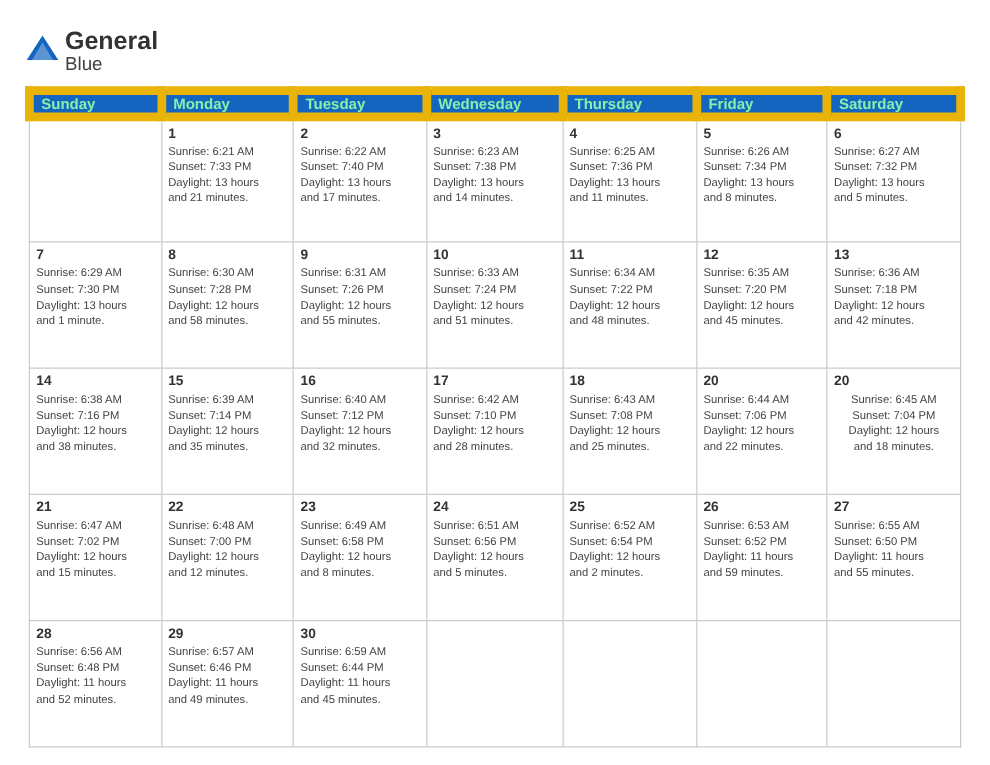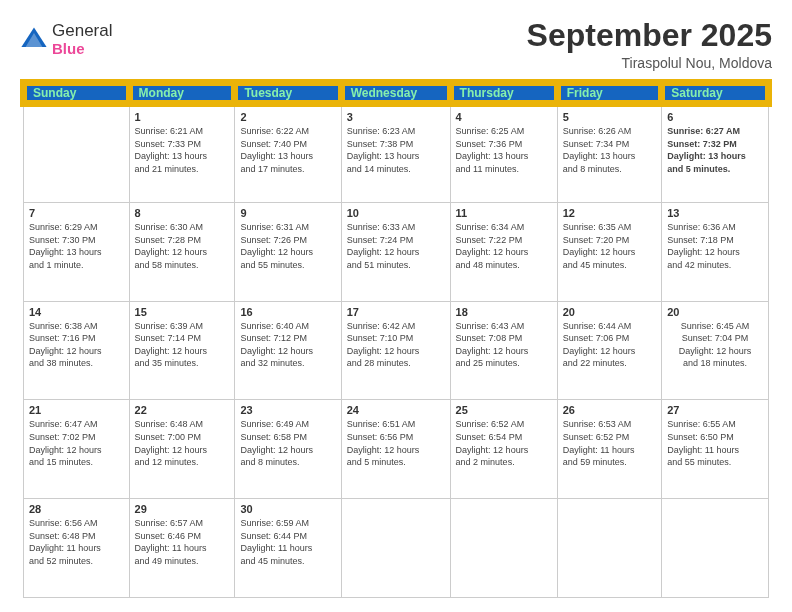--- a/index.html
+++ b/index.html
@@ -27,28 +27,28 @@
       display: flex;
       align-items: center;
       margin-top: 4px;
     }
     .logo-text {
       display: flex;
       flex-direction: column;
       line-height: 1.1;
     }
     .logo-general {
-      font-size: 17px;
-      font-weight: normal;
+      font-size: 20px;
+      font-weight: bold;
       color: #333;
     }
     .logo-blue {
       font-size: 15px;
-      font-weight: bold;
-      color: #ec4899;
+      font-weight: normal;
+      color: #404040;
     }
     .logo-icon {
       width: 28px;
       height: 28px;
       margin-right: 4px;
       fill: #1565C0;
     }
     .title-block {
       text-align: right;
     }
@@ -113,24 +113,20 @@
   <div class="header">
     <div class="logo">
       <svg class="logo-icon" viewBox="0 0 40 40">
         <polygon points="20,2 38,30 2,30" fill="#1565C0"></polygon>
         <polygon points="20,10 32,30 8,30" fill="#fff" opacity="0.3"></polygon>
       </svg>
       <div class="logo-text">
         <span class="logo-general">General</span>
         <span class="logo-blue">Blue</span>
       </div>
-    </div>
-    <div class="title-block">
-      <div class="month-title">September 2025</div>
-      <div class="subtitle">Tiraspolul Nou, Moldova</div>
     </div>
   </div>
 
   <table class="calendar-table">
     <thead>
       <tr>
         <th>Sunday</th>
         <th>Monday</th>
         <th>Tuesday</th>
         <th>Wednesday</th>
@@ -172,21 +168,21 @@
           </td>
           <td>
             <span class="day-number">5</span>
             <div class="day-info" style="white-space: pre-line;">Sunrise: 6:26 AM
 Sunset: 7:34 PM
 Daylight: 13 hours
 and 8 minutes.</div>
           </td>
           <td>
             <span class="day-number">6</span>
-            <div class="day-info" style="white-space: pre-line; font-weight: bold;">Sunrise: 6:27 AM
+            <div class="day-info" style="white-space: pre-line;">Sunrise: 6:27 AM
 Sunset: 7:32 PM
 Daylight: 13 hours
 and 5 minutes.</div>
           </td>
         </tr>
         <tr>
           <td>
             <span class="day-number">7</span>
             <div class="day-info" style="white-space: pre-line;">Sunrise: 6:29 AM
 Sunset: 7:30 PM

